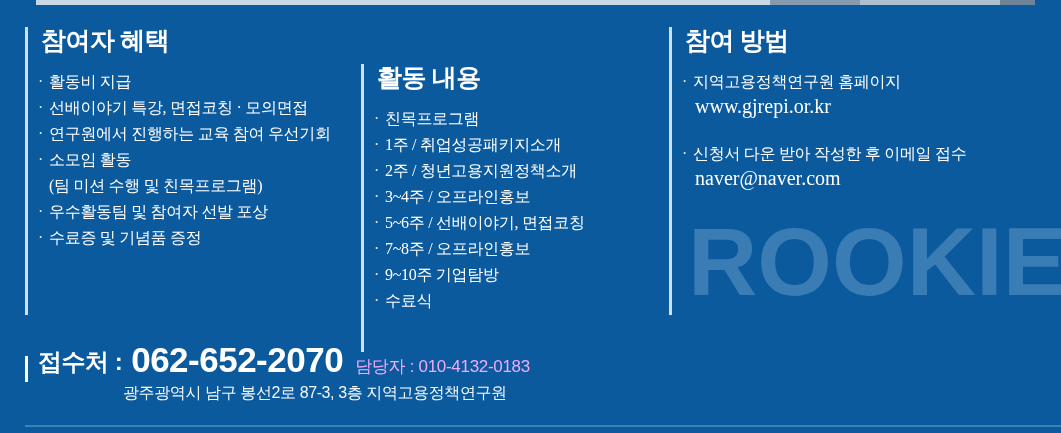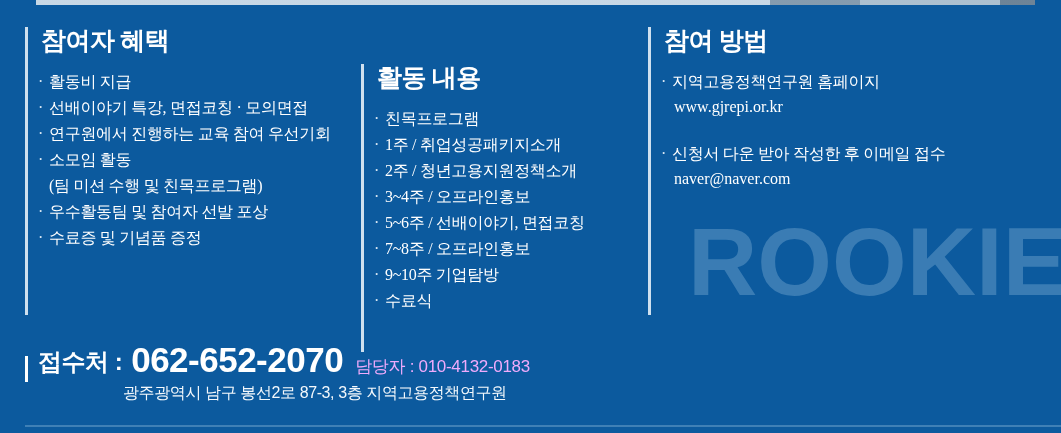--- a/index.html
+++ b/index.html
@@ -69,21 +69,21 @@
   }
   .col-rule {
     position: absolute;
     left: 0; top: 0;
     width: 3px;
     height: 288px;
     background: #cfe0ef;
   }
   #col-benefits  { left: 25px;  width: 330px; }
   #col-program   { left: 361px; width: 300px; margin-top: 37px; }
-  #col-howto     { left: 648px; width: 380px; }
+  #col-howto     { left: 669px; width: 380px; }
 
   .col-heading {
     font-size: 25px;
     font-weight: bold;
     line-height: 28px;
     margin: 0 0 14px 3px;
     letter-spacing: -0.5px;
     white-space: nowrap;
   }
   .bullet-list {
@@ -105,21 +105,21 @@
   }
   .bullet-list li.sub {
     padding-left: 11px;
   }
 
   
   #col-howto .bullet-list li { line-height: 25px; }
   #col-howto .bullet-list li.gap { padding-top: 22px; }
   #col-howto .sub-line {
     padding-left: 13px;
-    font-size: 16px;
+    font-size: 20px;
     line-height: 24px;
     letter-spacing: 0px;
     font-weight: 400;
   }
 
   
   #footer {
     position: absolute;
     left: 0;
     top: 336px;

